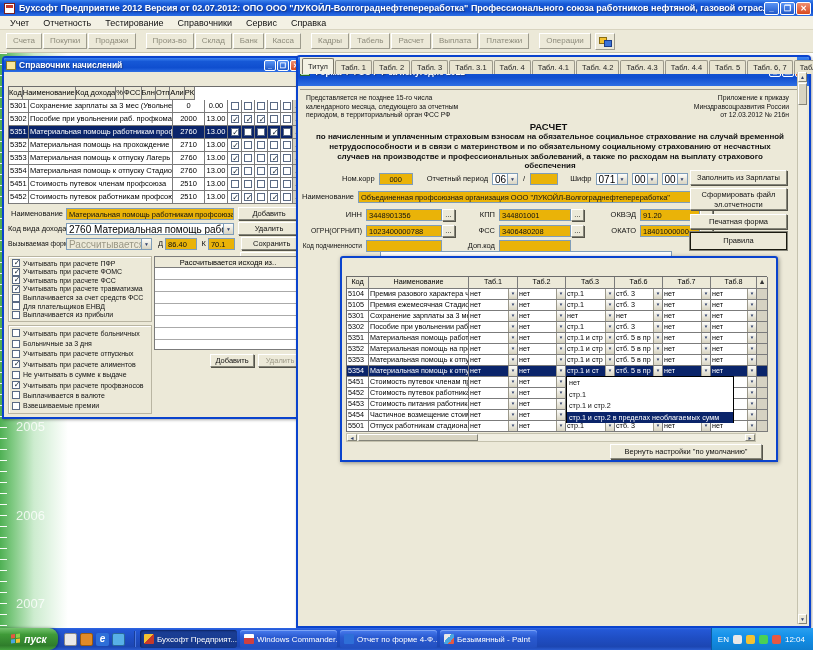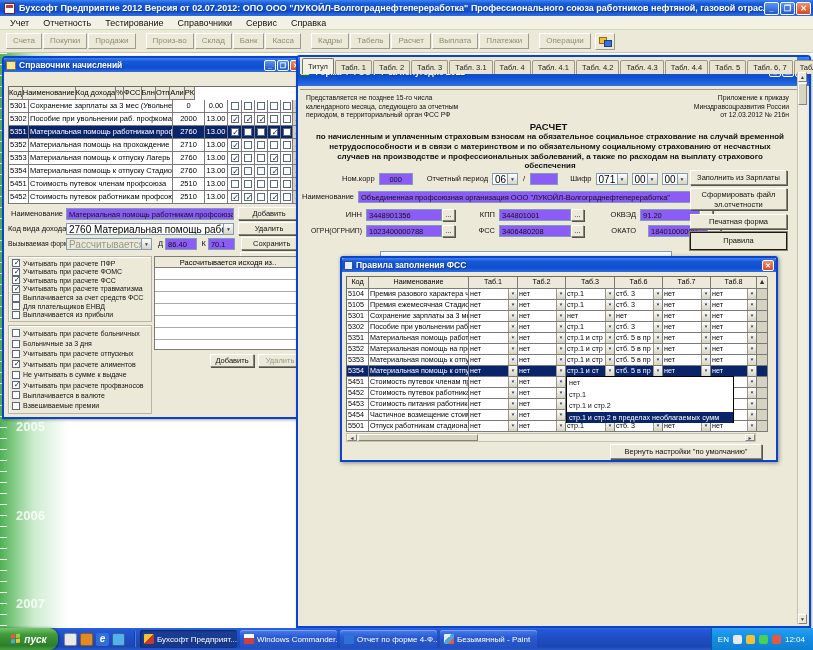--- a/index.html
+++ b/index.html
@@ -27,34 +27,34 @@
   .tb-ops-icon i{position:absolute;width:8px;height:7px}
   .tb-ops-icon i:nth-child(1){left:3px;top:3px;background:#f3c231;border:1px solid #8a6d12}
   .tb-ops-icon i:nth-child(2){left:8px;top:6px;background:#3a72d8;border:1px solid #1b3c86}
 
   
   .mdi{position:absolute;left:0;top:53px;width:813px;height:575px;background:#fff;overflow:hidden}
   .mdi-strip{position:absolute;left:0;top:0;width:70px;height:575px;
     background:linear-gradient(90deg,#4fb054 0,#7cc87f 12px,#cdeccf 34px,#ffffff 68px)}
   .mdi-ticks{position:absolute;left:0;top:0;width:7px;height:575px;
     background:repeating-linear-gradient(180deg,rgba(255,255,255,.95) 0 1px,transparent 1px 11px)}
-  .year{position:absolute;left:16px;font-size:13px;font-weight:bold;color:rgba(255,255,255,.8)}
+  .year{position:absolute;left:16px;font-size:13px;font-weight:normal;color:rgba(255,255,255,.8)}
   .year.y1{top:366px}.year.y2{top:455px}.year.y3{top:543px}
 
   
   .xpwin{position:absolute;border:2px solid #0a43cd;border-radius:4px 4px 0 0;background:#ece9d8;box-shadow:1px 1px 3px rgba(0,0,0,.35)}
   .tbar{height:14px;background:linear-gradient(180deg,#3d84f0 0%,#1658d6 25%,#0f4ecf 70%,#2e6fe4 100%);
     display:flex;align-items:center;color:#fff;font-size:8.5px;font-weight:bold;padding:0 2px;border-radius:2px 2px 0 0}
   .tbar .ttl{flex:1;white-space:nowrap;overflow:hidden;text-shadow:1px 1px 1px #1b3c86}
   .sbtn{width:12px;height:11px;border:1px solid #fff;border-radius:2px;color:#fff;font-size:7px;line-height:9px;text-align:center;background:linear-gradient(#5a95f5,#2058c8);font-weight:bold;margin-left:1px;flex:none}
   .sbtn.close{background:linear-gradient(#ef9072,#d7491f)}
   .ticon{width:10px;height:9px;margin-right:3px;background:#f8e69a;border:1px solid #8a7a2a;flex:none}
   .b3d{background:#ece9d8;border:1px solid;border-color:#fff #848478 #848478 #fff;box-shadow:1px 1px 0 #55544a;font-size:7.5px;color:#111;text-align:center}
   .b3d.disabled{color:#9b9886}
-  .sunken{background:#8b5cf6;border:1px solid #7f9db9;font-size:7.5px;color:#111;padding:0 2px;white-space:nowrap;overflow:hidden}
+  .sunken{background:#eab308;border:1px solid #7f9db9;font-size:7.5px;color:#111;padding:0 2px;white-space:nowrap;overflow:hidden}
   .combo{display:flex;background:#fff;border:1px solid #7f9db9;overflow:hidden}
   .combo .val{flex:1;font-size:10px;padding:0 2px;white-space:nowrap;overflow:hidden}
   .combo .arr{width:10px;flex:none;background:linear-gradient(#fdfdfb,#d8d4c2);border-left:1px solid #7f9db9;font-size:5px;line-height:10px;text-align:center;color:#31416b}
   .dots{width:13px;height:12px;flex:none}
   .lbl{font-size:7.5px;color:#111;white-space:nowrap}
   .cbx{width:8px;height:8px;border:1px solid #5a6a84;background:#fff;flex:none;position:relative}
   .cbx.on::after{content:"✓";position:absolute;left:0;top:-2px;width:8px;text-align:center;font-size:8px;color:#10202f}
 
   
   .refwin{left:2px;top:3px;width:304px;height:363px}
@@ -624,38 +624,39 @@
         </div>
 
         <div class="fr" style="left:0;top:134px;width:440px">
           <span class="lbl" style="width:62px;text-align:right;font-size:6.8px">ОГРН(ОГРНИП)</span>
           <span class="sunken" style="width:76px;height:12px;line-height:11px;margin-left:4px">1023400000788</span>
           <span class="b3d dots">...</span>
           <span class="lbl" style="width:32px;text-align:right;margin-left:8px">ФСС</span>
           <span class="sunken" style="width:72px;height:12px;line-height:11px;margin-left:4px">3406480208</span>
           <span class="b3d dots">...</span>
           <span class="lbl" style="width:44px;text-align:right;margin-left:8px">ОКАТО</span>
-          <span class="sunken" style="width:60px;height:12px;line-height:11px;margin-left:12px">18401000000</span>
+          <span class="sunken" style="width:60px;height:12px;line-height:11px;margin-left:4px">18401000000</span>
           <span class="b3d dots">...</span>
         </div>
 
+        <div class="fr" style="left:0;top:149px;width:300px">
+          <span class="lbl" style="width:62px;text-align:right;font-size:6.6px;white-space:normal;line-height:7px">Код подчиненности</span>
+          <span class="sunken" style="width:76px;height:12px;margin-left:4px"></span>
+          <span class="lbl" style="width:45px;text-align:right;margin-left:8px">Доп.код</span>
+          <span class="sunken" style="width:72px;height:12px;margin-left:4px"></span>
+        </div>
 
         <div class="dlg-strip"></div>
 
         <span class="abtn b3d" style="top:80px;height:15px;line-height:14px">Заполнить из Зарплаты</span>
         <span class="abtn b3d" style="top:98px;height:22px;line-height:10px;padding-top:1px">Сформировать файл эл.отчетности</span>
         <span class="abtn b3d" style="top:124px;height:15px;line-height:14px">Печатная форма</span>
         <span class="abtn b3d" style="top:142px;height:18px;line-height:16px;border:1px solid #1a1a10;box-shadow:0 0 0 1px #848478,1px 1px 0 #55544a">Правила</span>
 
         <div class="dlg">
-          <div class="tbar">
-            <span class="dlg-icon"></span>
-            <span class="ttl">Правила заполнения ФСС</span>
-            <span class="sbtn close">✕</span>
-          </div>
 
           <div class="dtable">
             <div class="drow hd">
               <div class="dc1">Код</div>
               <div class="dc2">Наименование</div>
               <div class="dcd" style="display:block;text-align:center">Таб.1</div>
               <div class="dcd w48" style="display:block;text-align:center">Таб.2</div>
               <div class="dcd" style="display:block;text-align:center">Таб.3</div>
               <div class="dcd w48" style="display:block;text-align:center">Таб.6</div>
               <div class="dcd w48" style="display:block;text-align:center">Таб.7</div>

